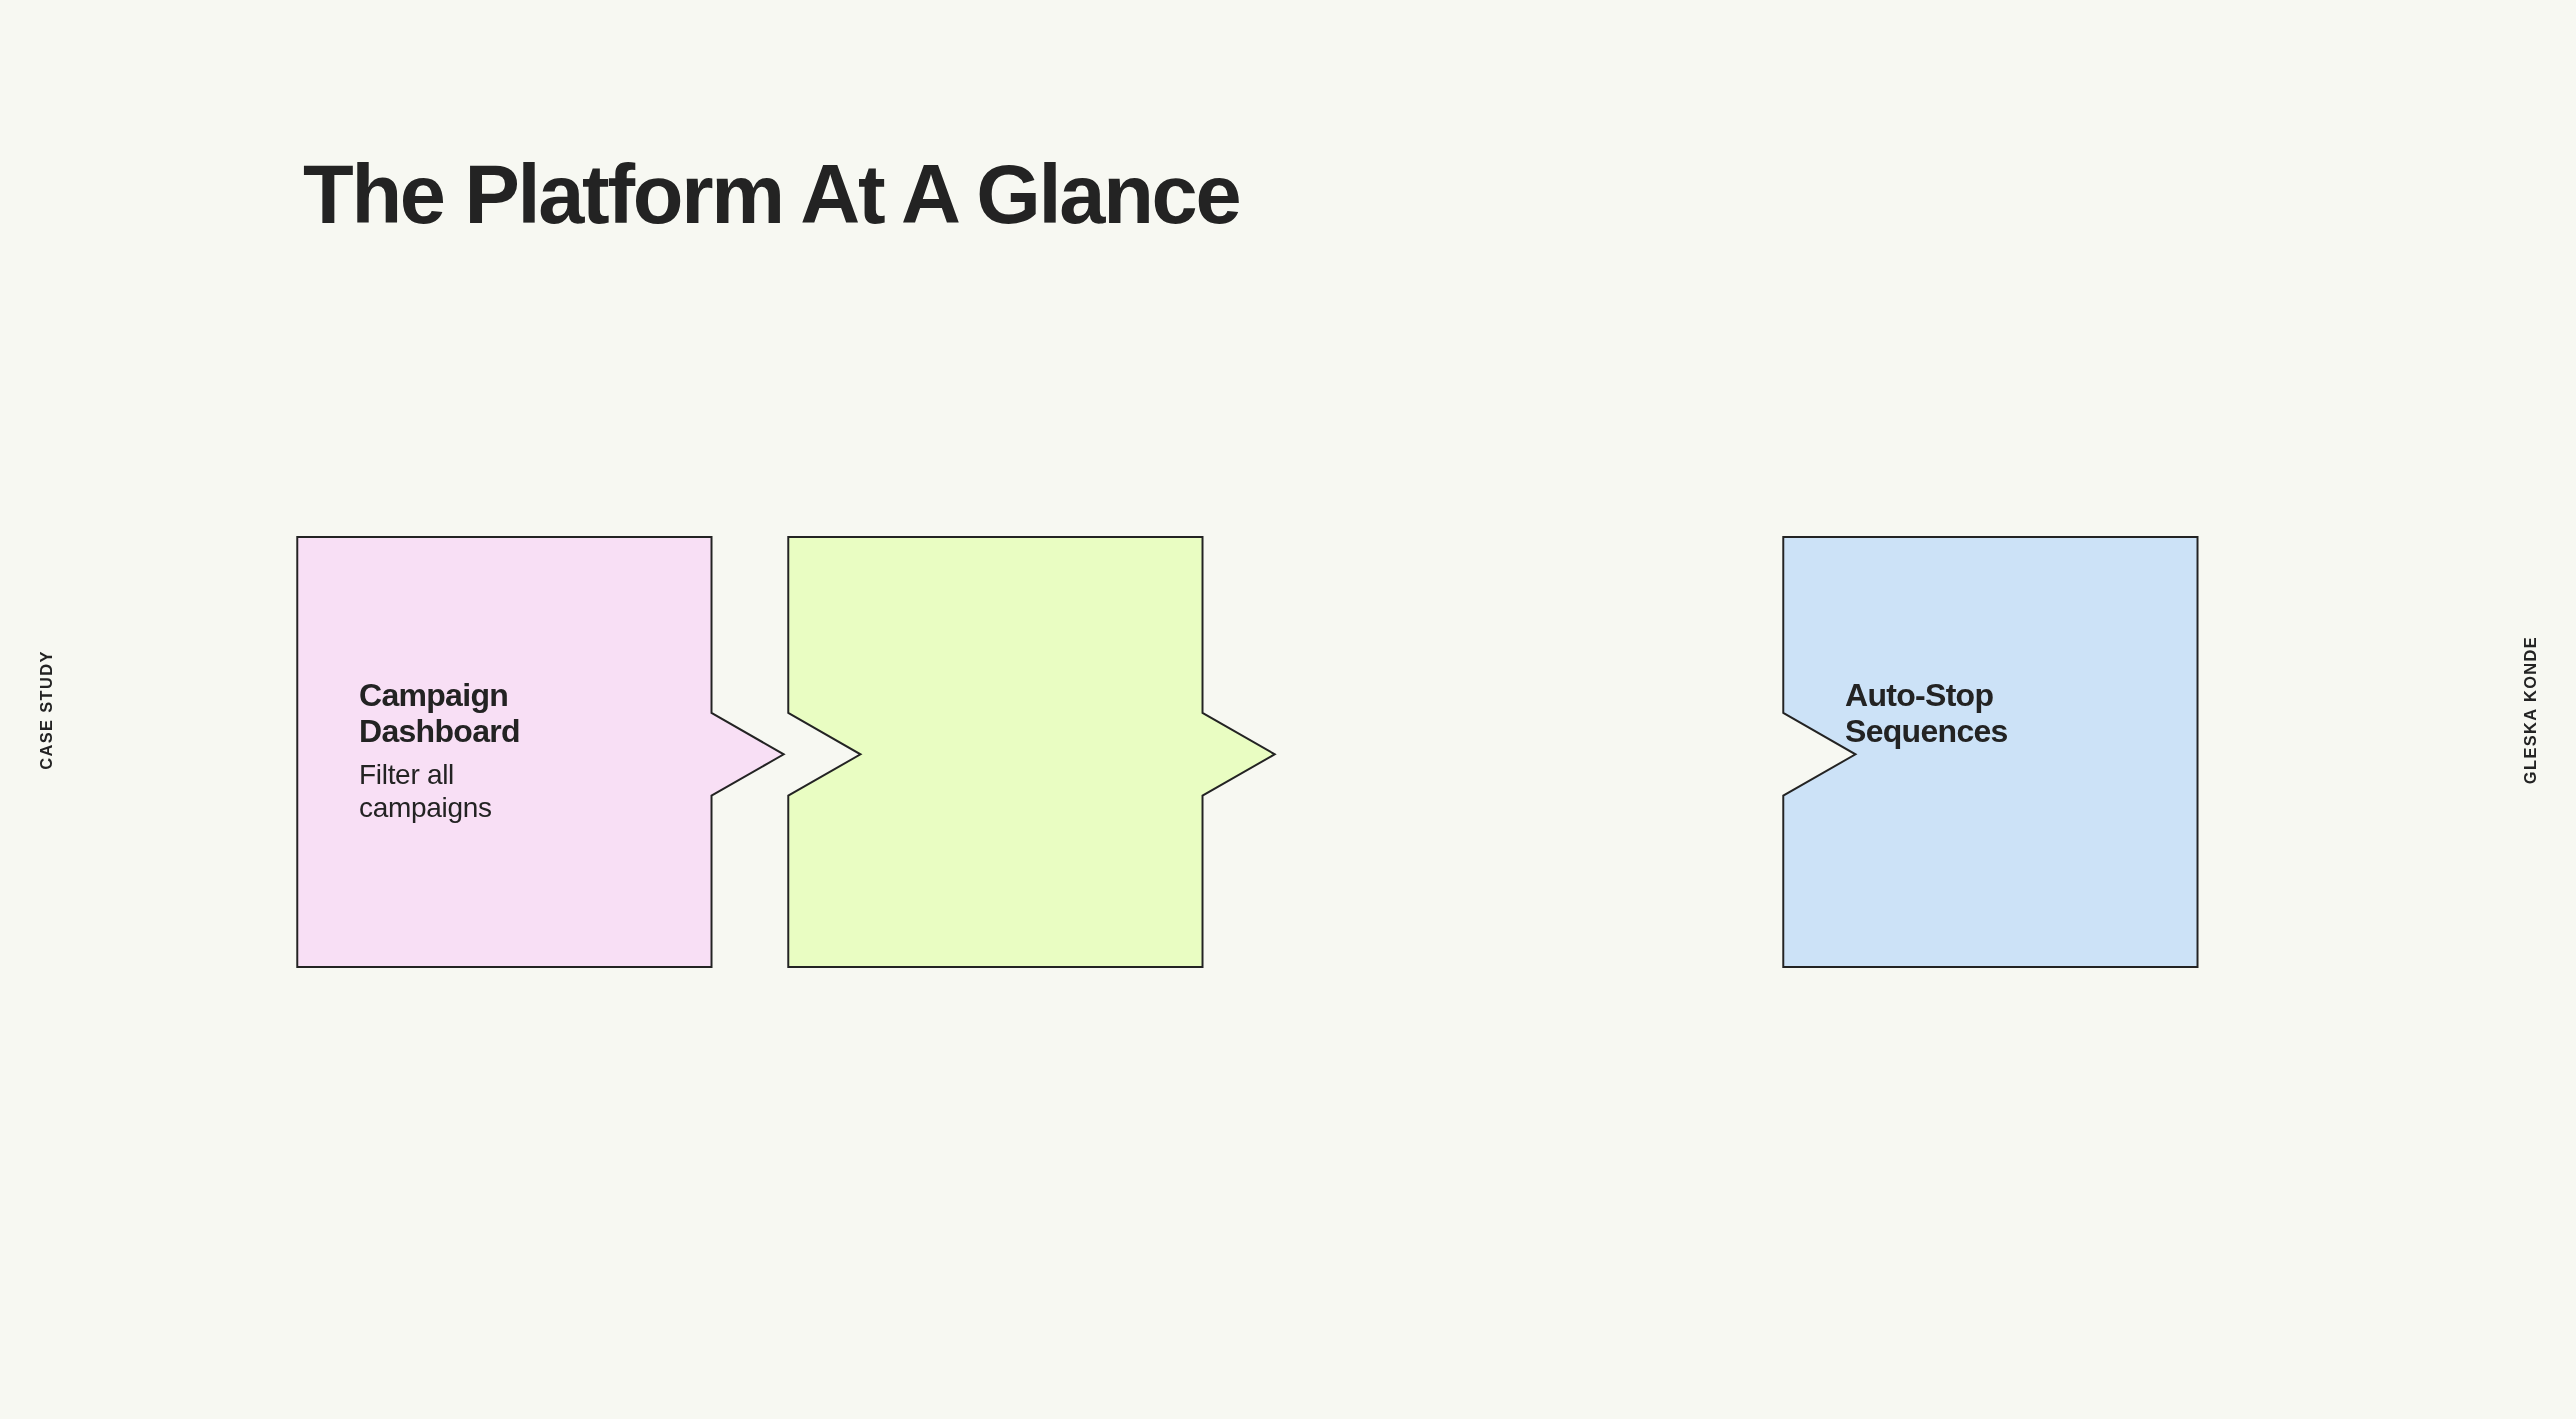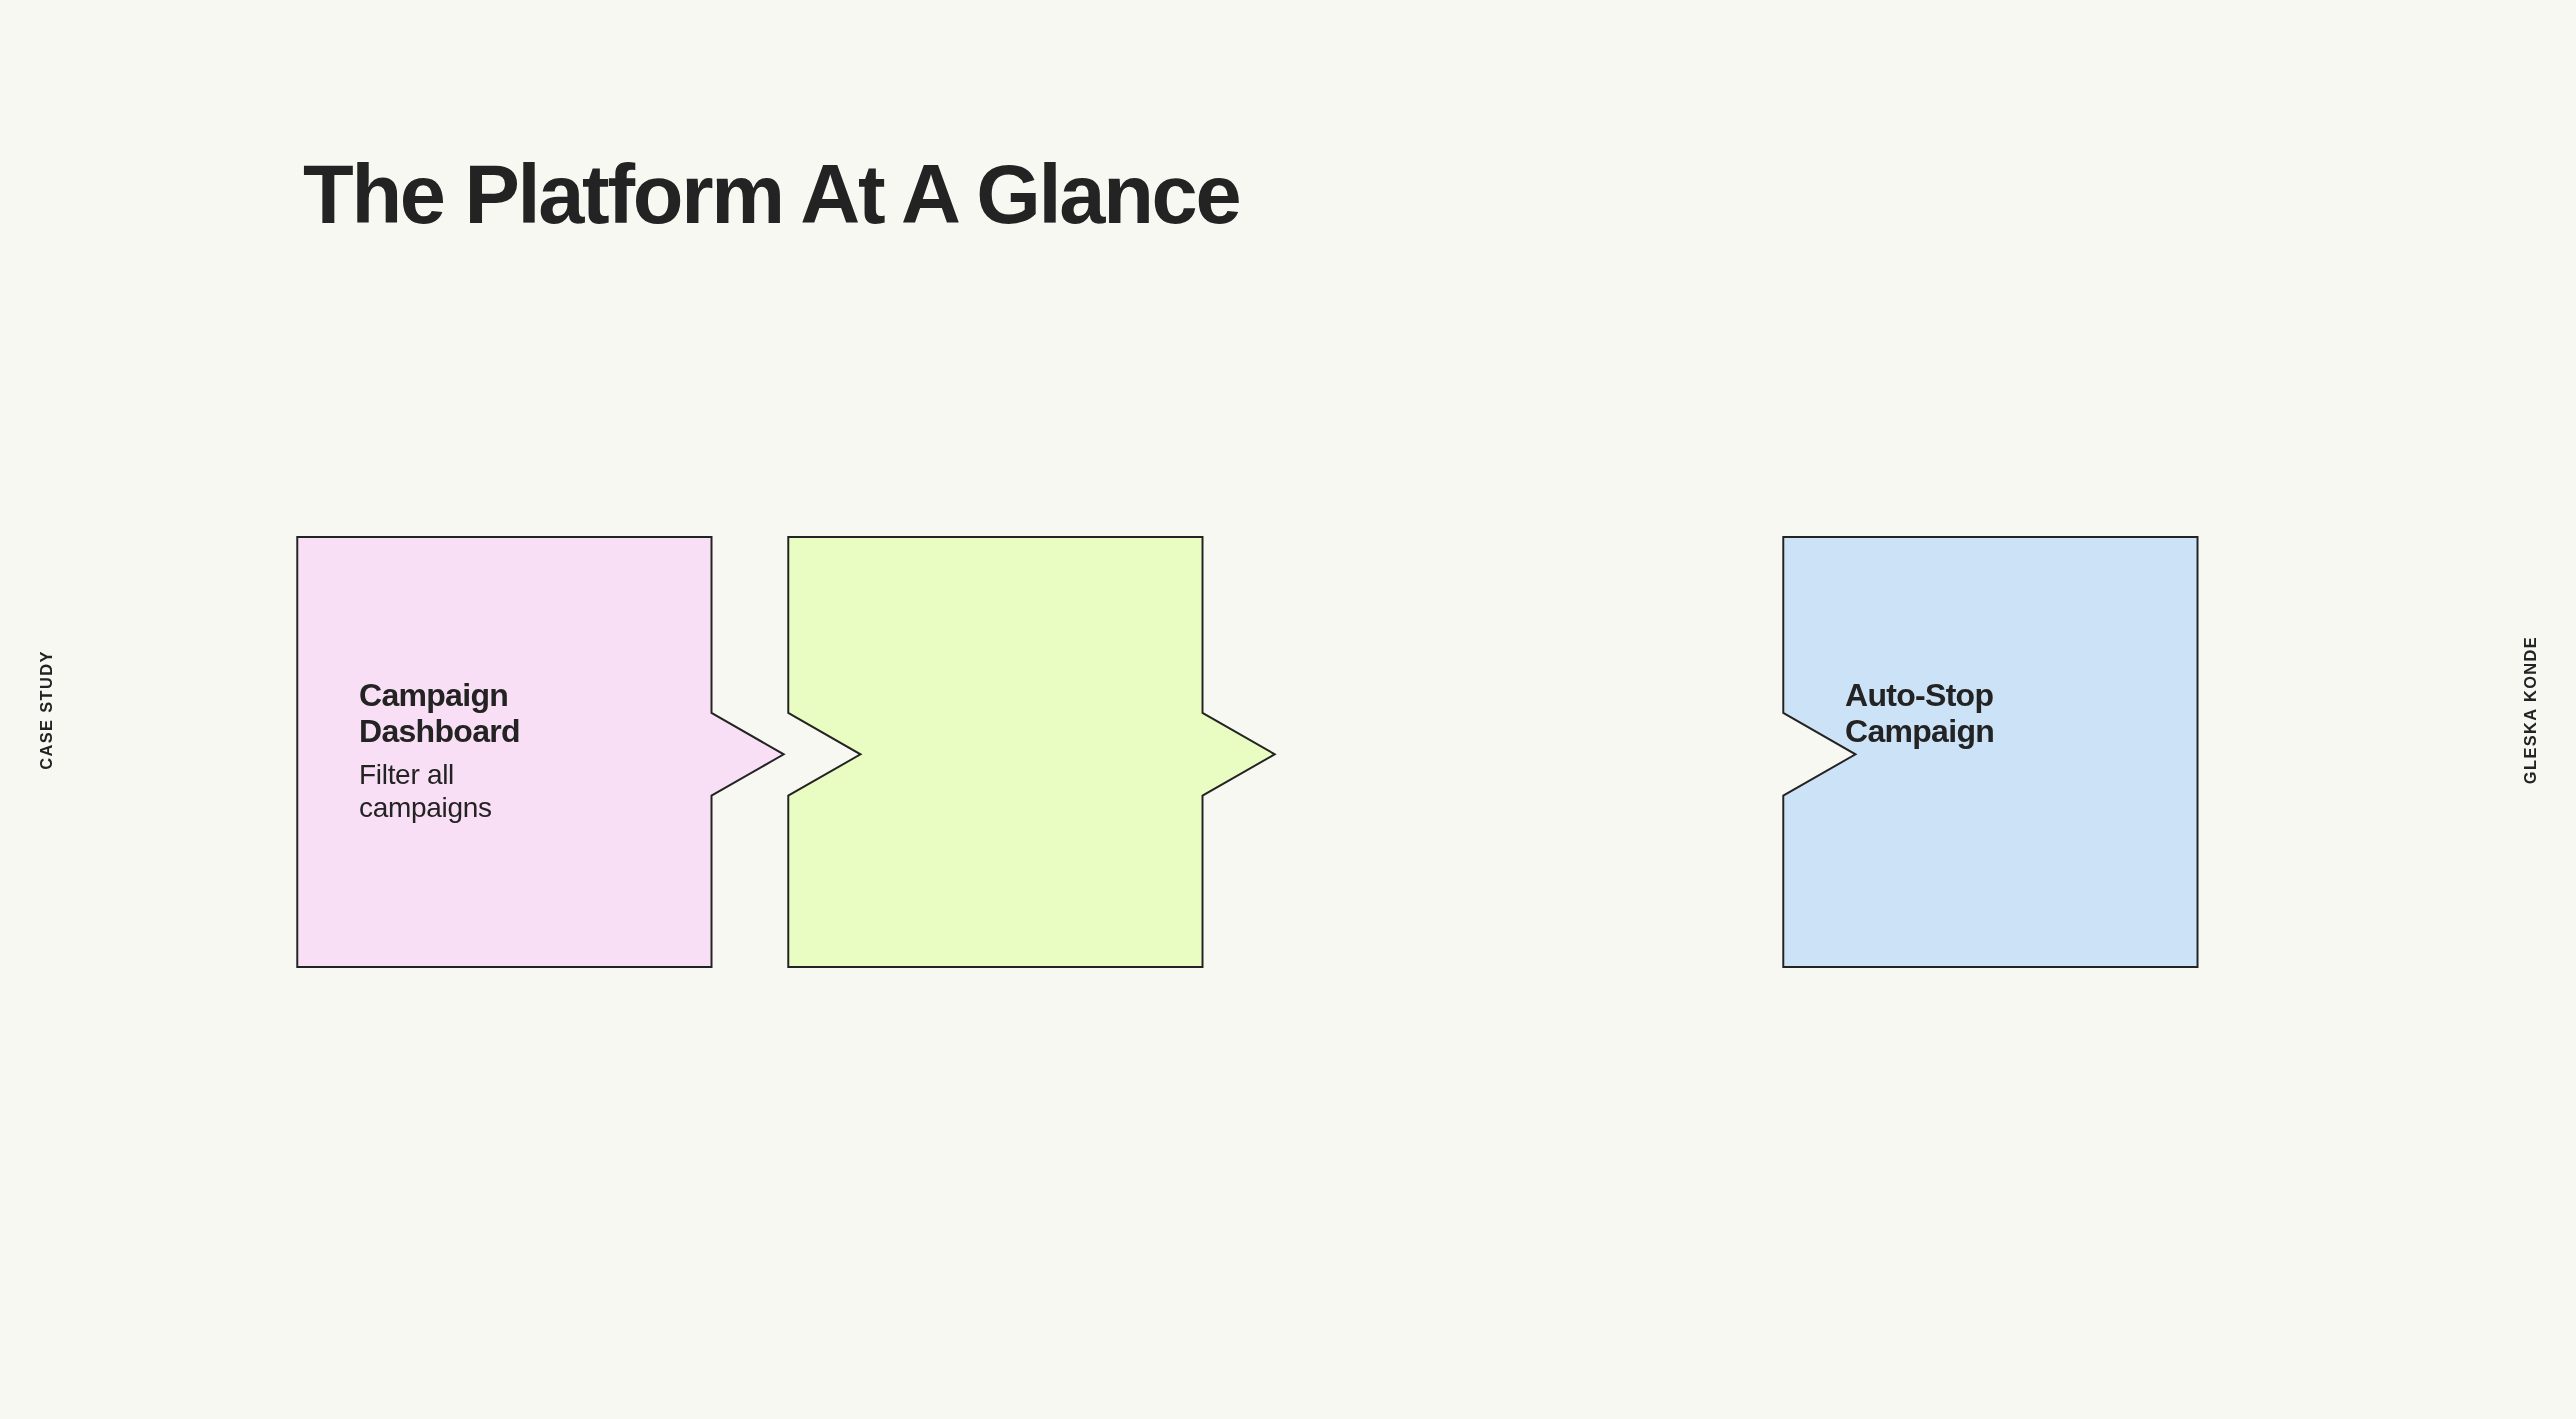--- a/index.html
+++ b/index.html
@@ -121,17 +121,17 @@
       <svg class="chevron-svg" width="487" height="430" viewBox="0 0 741 655">
         <path d="M 0 0 L 631 0 L 631 268 L 741 331 L 631 394 L 631 655 L 0 655 L 0 394 L 110 331 L 0 268 Z" fill="#E9FDC2" stroke="#232323" stroke-width="3" stroke-linejoin="miter"></path>
       </svg>
     </div>
     <div class="chevron-step" style="left: 1783px; top: 537px; width: 487px; height: 430px;">
       <svg class="chevron-svg" width="487" height="430" viewBox="0 0 741 655">
         <path d="M 0 0 L 631 0 L 631 655 L 0 655 L 0 394 L 110 331 L 0 268 Z" fill="#CCE2F7" stroke="#232323" stroke-width="3" stroke-linejoin="miter"></path>
       </svg>
       <div class="chevron-text">
         <div class="chevron-title">Auto-Stop
-Campaign</div>
+Sequences</div>
       </div>
     </div>
   </div>
 
 
 </body></html>

